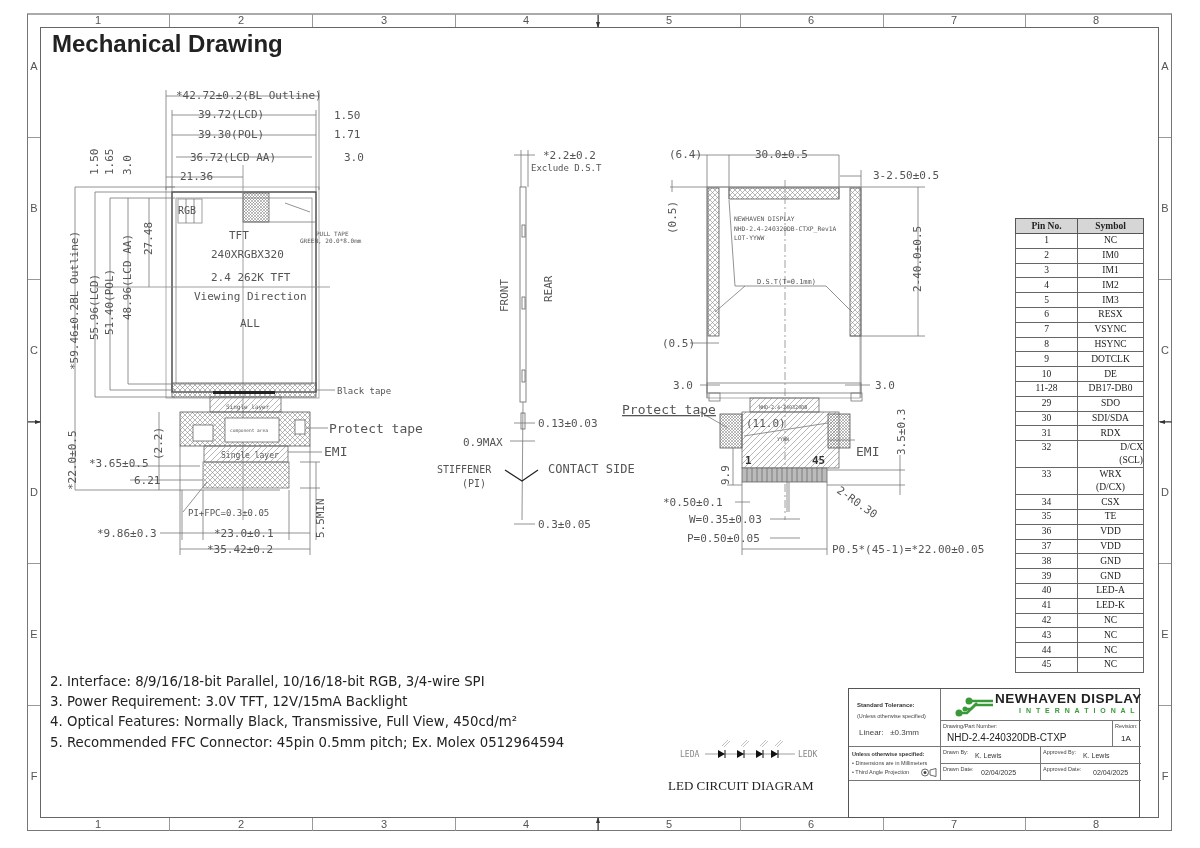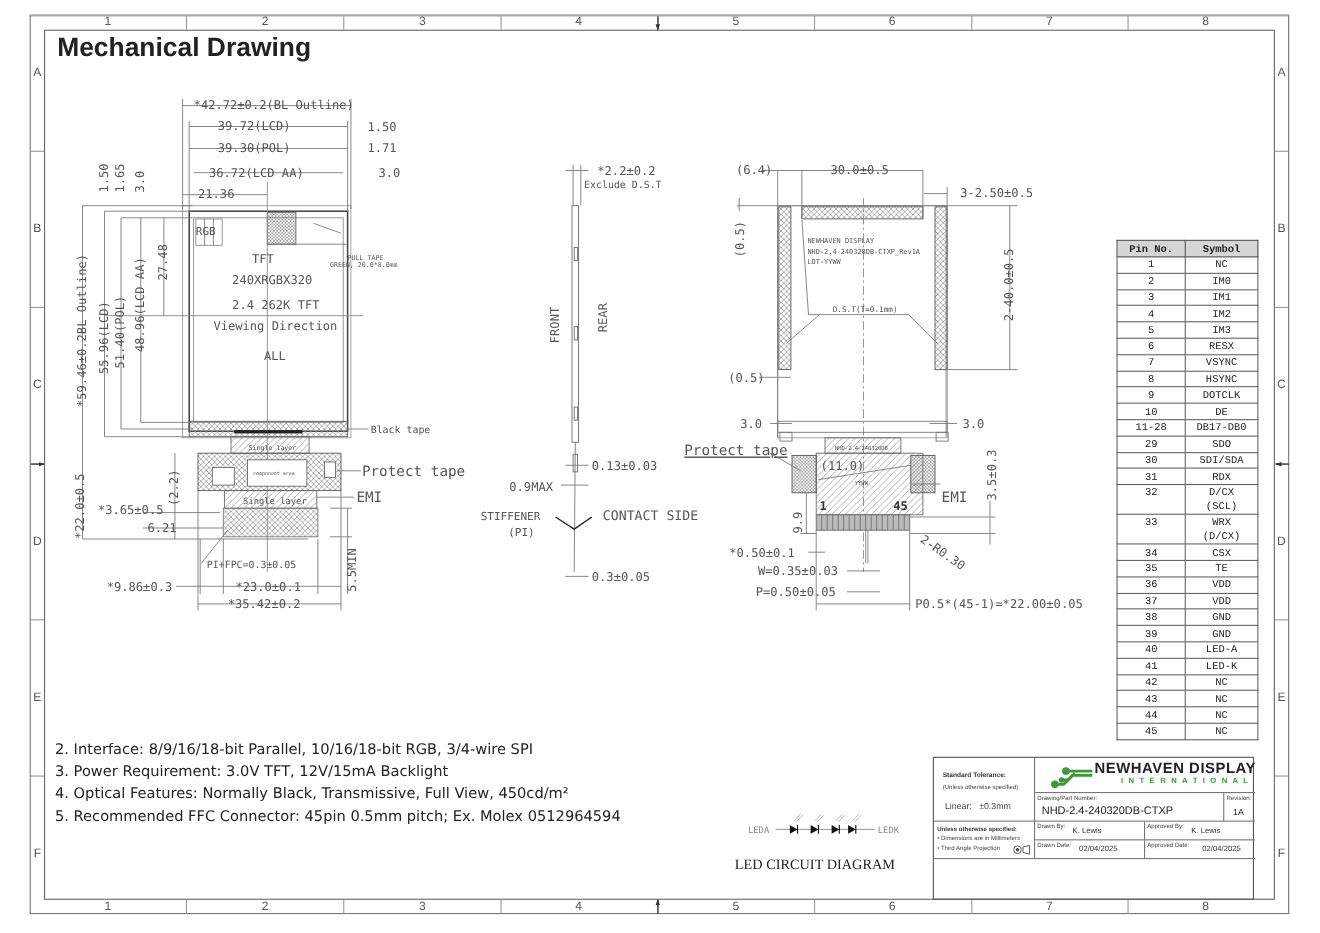--- a/index.html
+++ b/index.html
@@ -15,21 +15,21 @@
   .row-div { position: absolute; height: 1px; width: 12px; background: #999; }
 
   .title { position: absolute; left: 52px; top: 30px; font-size: 24px; font-weight: bold; color: #222; font-family: "Liberation Sans", sans-serif; }
 
   svg text { font-family: "DejaVu Sans Mono", monospace; }
   .drw { position: absolute; left: 0; top: 0; }
 
   .desc { position: absolute; left: 50px; top: 672px; font-family: "DejaVu Sans", sans-serif; font-size: 13.3px; color: #222; line-height: 20.2px; }
   .desc div { white-space: nowrap; }
 
-  .pin-table { position: absolute; left: 1015px; top: 218px; border-collapse: collapse; font-family: Liberation Mono, monospace; font-size: 9.5px; color: #222; }
+  .pin-table { position: absolute; left: 1015px; top: 218px; border-collapse: collapse; font-family: Liberation Serif, serif; font-size: 9.5px; color: #222; }
   .pin-table th { background: #d6d6d6; font-weight: bold; border: 1px solid #555; height: 15px; padding: 0; }
   .pin-table td { border: 1px solid #666; text-align: center; height: 14.8px; padding: 0; line-height: 13px; }
   .pin-table td.c1 { width: 62px; }
   .pin-table td.c2 { width: 66px; }
 
   .tb { position: absolute; left: 848px; top: 688px; width: 292px; height: 130px; border: 1px solid #555; font-family: "Liberation Sans", sans-serif; color: #333; }
   .tb .cell { position: absolute; border: 1px solid #777; }
   .tb .small { font-size: 5.5px; color: #444; }
   .tb .lbl { font-size: 6px; font-weight: bold; color: #333; }
 
@@ -456,21 +456,21 @@
       <tr>
         <td class="c1">30</td>
         <td class="c2">SDI/SDA</td>
       </tr>
       <tr>
         <td class="c1">31</td>
         <td class="c2">RDX</td>
       </tr>
       <tr>
         <td class="c1" style="height: 27px; vertical-align: top;">32</td>
-        <td class="c2" style="white-space: pre-line;">D/CX
+        <td class="c2" style="white-space: pre-line; text-align: right;">D/CX
 (SCL)</td>
       </tr>
       <tr>
         <td class="c1" style="height: 27px; vertical-align: top;">33</td>
         <td class="c2" style="white-space: pre-line;">WRX
 (D/CX)</td>
       </tr>
       <tr>
         <td class="c1">34</td>
         <td class="c2">CSX</td>

